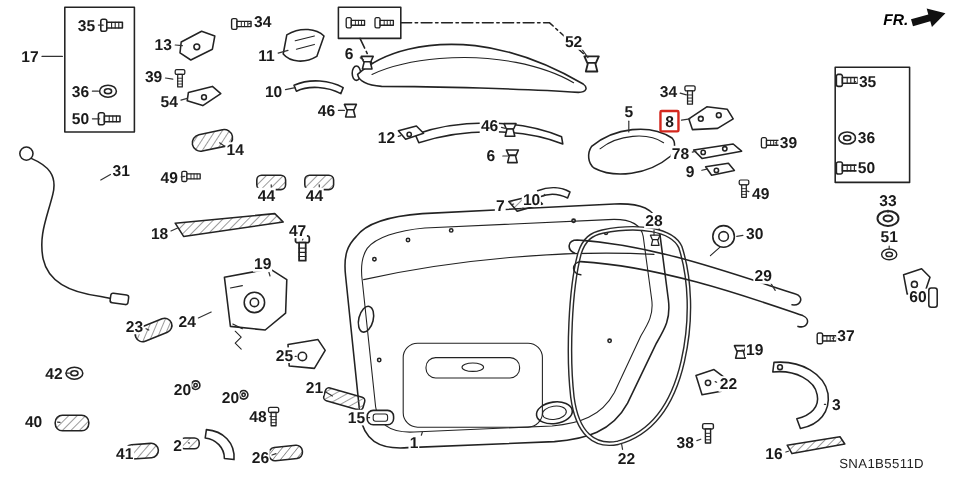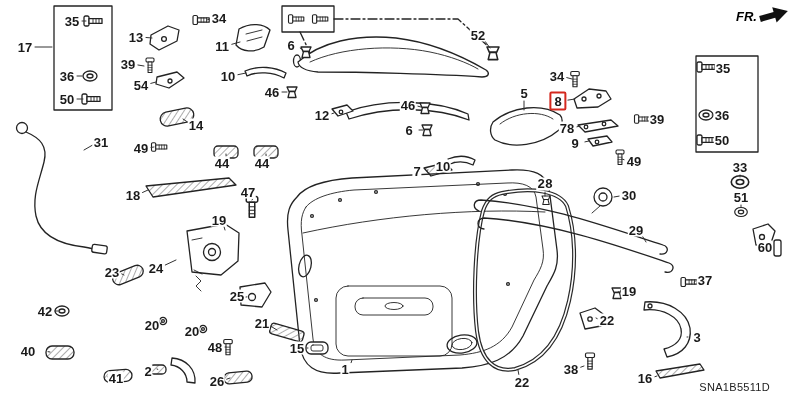--- a/index.html
+++ b/index.html
@@ -324,41 +324,41 @@
       <span class="callout" style="left: 112px; top: 272px;">23</span>
       <span class="callout" style="left: 156px; top: 268px;">24</span>
       <span class="callout" style="left: 237px; top: 296px;">25</span>
       <span class="callout" style="left: 45px; top: 311px;">42</span>
       <span class="callout" style="left: 152px; top: 325px;">20</span>
       <span class="callout" style="left: 192px; top: 331px;">20</span>
       <span class="callout" style="left: 262px; top: 323px;">21</span>
       <span class="callout" style="left: 215px; top: 347px;">48</span>
       <span class="callout" style="left: 217px; top: 381px;">26</span>
       <span class="callout" style="left: 28px; top: 351px;">40</span>
-      <span class="callout" style="left: 116px; top: 378px;">41</span>
+      <span class="callout" style="left: 104px; top: 378px;">41</span>
       <span class="callout" style="left: 148px; top: 371px;">2</span>
       <span class="callout" style="left: 297px; top: 348px;">15</span>
       <span class="callout" style="left: 345px; top: 369px;">1</span>
       <span class="callout" style="left: 522px; top: 382px;">22</span>
       <span class="callout" style="left: 478px; top: 35px;">52</span>
       <span class="callout" style="left: 291px; top: 45px;">6</span>
       <span class="callout" style="left: 272px; top: 92px;">46</span>
       <span class="callout" style="left: 322px; top: 115px;">12</span>
       <span class="callout" style="left: 408px; top: 105px;">46</span>
       <span class="callout" style="left: 409px; top: 130px;">6</span>
       <span class="callout" style="left: 417px; top: 171px;">7</span>
       <span class="callout" style="left: 443px; top: 166px;">10</span>
       <span class="callout" style="left: 524px; top: 93px;">5</span>
       <span class="callout boxed" style="left: 558px; top: 101px;">8</span>
       <span class="callout" style="left: 557px; top: 76px;">34</span>
       <span class="callout" style="left: 567px; top: 128px;">78</span>
       <span class="callout" style="left: 657px; top: 119px;">39</span>
       <span class="callout" style="left: 575px; top: 143px;">9</span>
       <span class="callout" style="left: 634px; top: 161px;">49</span>
-      <span class="callout" style="left: 545px; top: 184px; font-family: Liberation Mono, monospace;">28</span>
+      <span class="callout" style="left: 545px; top: 184px;">28</span>
       <span class="callout" style="left: 629px; top: 195px;">30</span>
       <span class="callout" style="left: 636px; top: 230px;">29</span>
       <span class="callout" style="left: 740px; top: 167px;">33</span>
       <span class="callout" style="left: 741px; top: 197px;">51</span>
       <span class="callout" style="left: 765px; top: 247px;">60</span>
       <span class="callout" style="left: 629px; top: 291px;">19</span>
       <span class="callout" style="left: 607px; top: 320px;">22</span>
       <span class="callout" style="left: 705px; top: 280px;">37</span>
       <span class="callout" style="left: 697px; top: 337px;">3</span>
       <span class="callout" style="left: 571px; top: 369px;">38</span>

